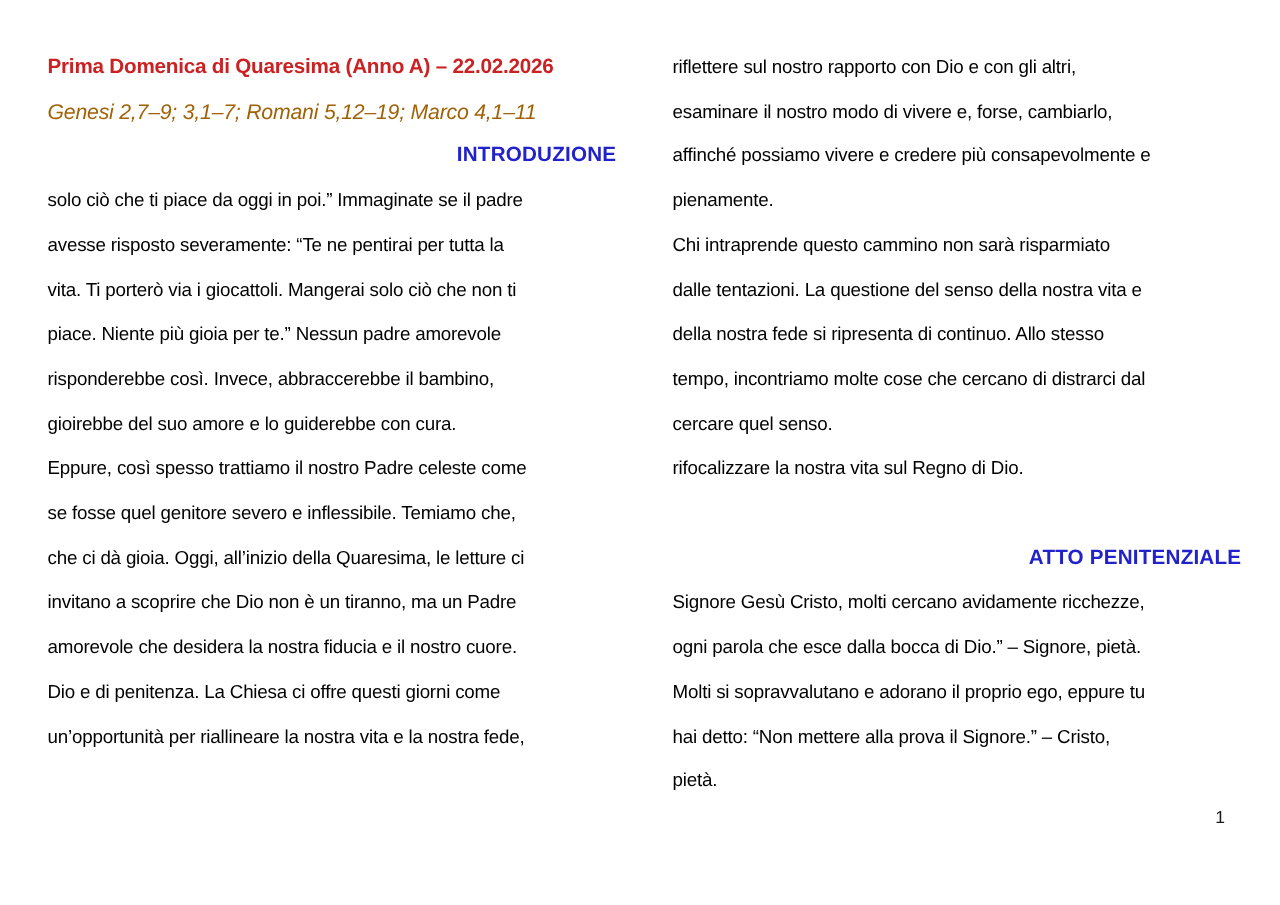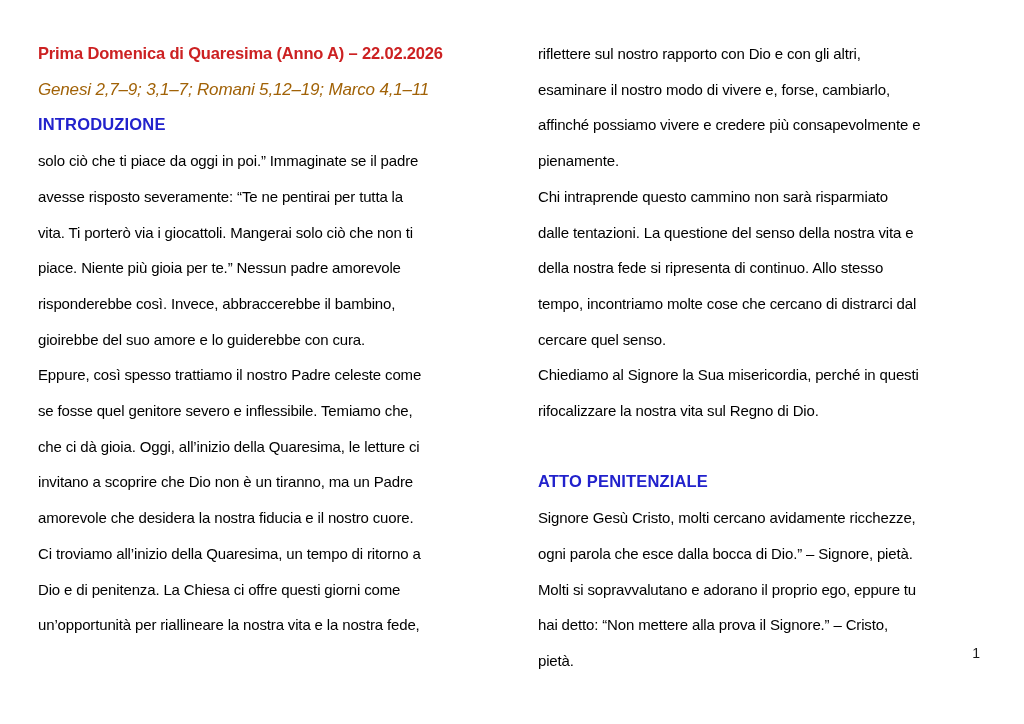--- a/index.html
+++ b/index.html
@@ -49,20 +49,21 @@
   .line.scripture {
     color: #a16207;
     font-style: italic;
     font-size: 17px;
   }
   .line.section {
     color: #2222cc;
     font-weight: bold;
     font-size: 16.5px;
     letter-spacing: 0.01em;
+    text-align: right;
   }
   .line.blank {
     height: 35.7px;
   }
   .page-number {
     position: absolute;
     right: 44px;
     top: 644px;
     font-size: 14px;
     line-height: 18px;
@@ -84,36 +85,34 @@
         <div class="line body">avesse risposto severamente: “Te ne pentirai per tutta la</div>
         <div class="line body">vita. Ti porterò via i giocattoli. Mangerai solo ciò che non ti</div>
         <div class="line body">piace. Niente più gioia per te.” Nessun padre amorevole</div>
         <div class="line body">risponderebbe così. Invece, abbraccerebbe il bambino,</div>
         <div class="line body">gioirebbe del suo amore e lo guiderebbe con cura.</div>
         <div class="line body">Eppure, così spesso trattiamo il nostro Padre celeste come</div>
         <div class="line body">se fosse quel genitore severo e inflessibile. Temiamo che,</div>
         <div class="line body">che ci dà gioia. Oggi, all’inizio della Quaresima, le letture ci</div>
         <div class="line body">invitano a scoprire che Dio non è un tiranno, ma un Padre</div>
         <div class="line body">amorevole che desidera la nostra fiducia e il nostro cuore.</div>
-        <div class="line body">Ci troviamo all’inizio della Quaresima, un tempo di ritorno a</div>
         <div class="line body">Dio e di penitenza. La Chiesa ci offre questi giorni come</div>
         <div class="line body">un’opportunità per riallineare la nostra vita e la nostra fede,</div>
       </div>
 
     <div class="col col-right">
         <div class="line body">riflettere sul nostro rapporto con Dio e con gli altri,</div>
         <div class="line body">esaminare il nostro modo di vivere e, forse, cambiarlo,</div>
         <div class="line body">affinché possiamo vivere e credere più consapevolmente e</div>
         <div class="line body">pienamente.</div>
         <div class="line body">Chi intraprende questo cammino non sarà risparmiato</div>
         <div class="line body">dalle tentazioni. La questione del senso della nostra vita e</div>
         <div class="line body">della nostra fede si ripresenta di continuo. Allo stesso</div>
         <div class="line body">tempo, incontriamo molte cose che cercano di distrarci dal</div>
         <div class="line body">cercare quel senso.</div>
-        <div class="line body">Chiediamo al Signore la Sua misericordia, perché in questi</div>
         <div class="line body">rifocalizzare la nostra vita sul Regno di Dio.</div>
         <div class="line blank"></div>
         <div class="line section">ATTO PENITENZIALE</div>
         <div class="line body">Signore Gesù Cristo, molti cercano avidamente ricchezze,</div>
         <div class="line body">ogni parola che esce dalla bocca di Dio.” – Signore, pietà.</div>
         <div class="line body">Molti si sopravvalutano e adorano il proprio ego, eppure tu</div>
         <div class="line body">hai detto: “Non mettere alla prova il Signore.” – Cristo,</div>
         <div class="line body">pietà.</div>
       </div>
 

